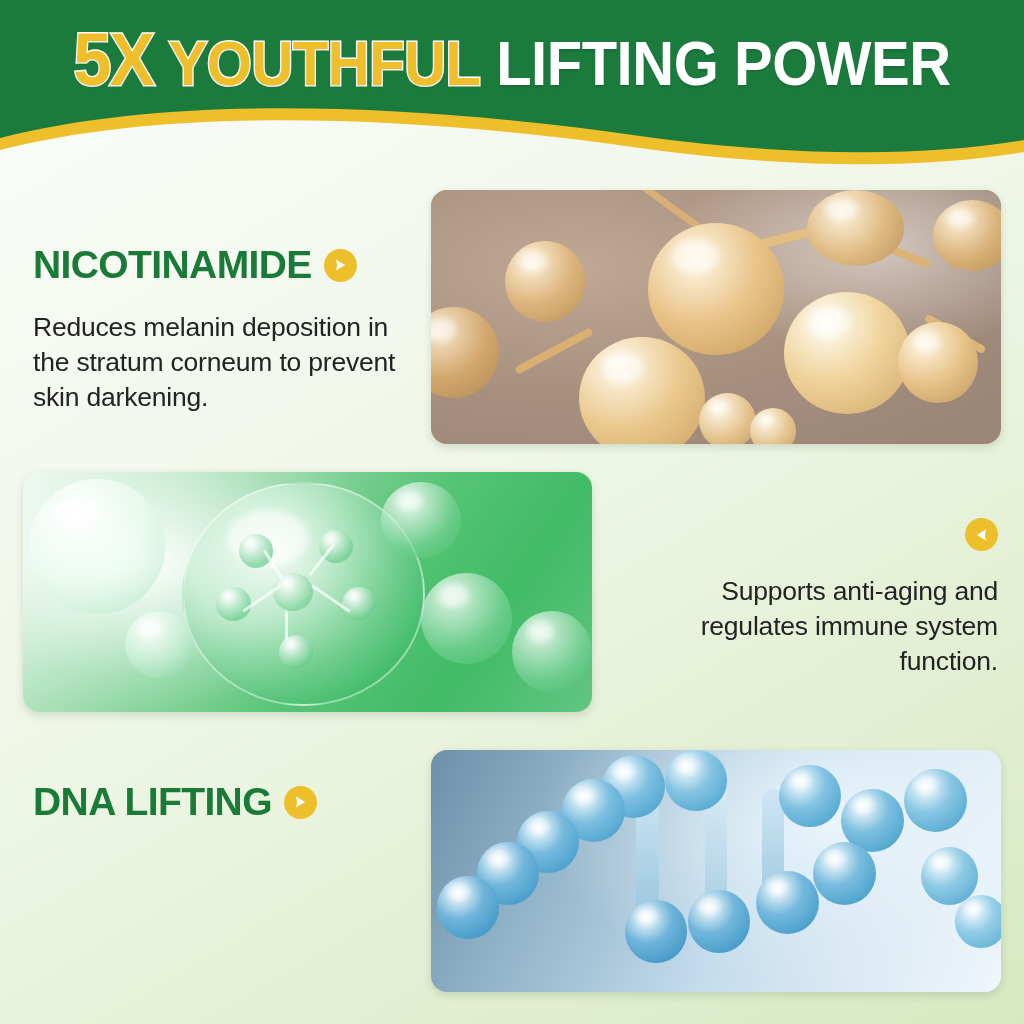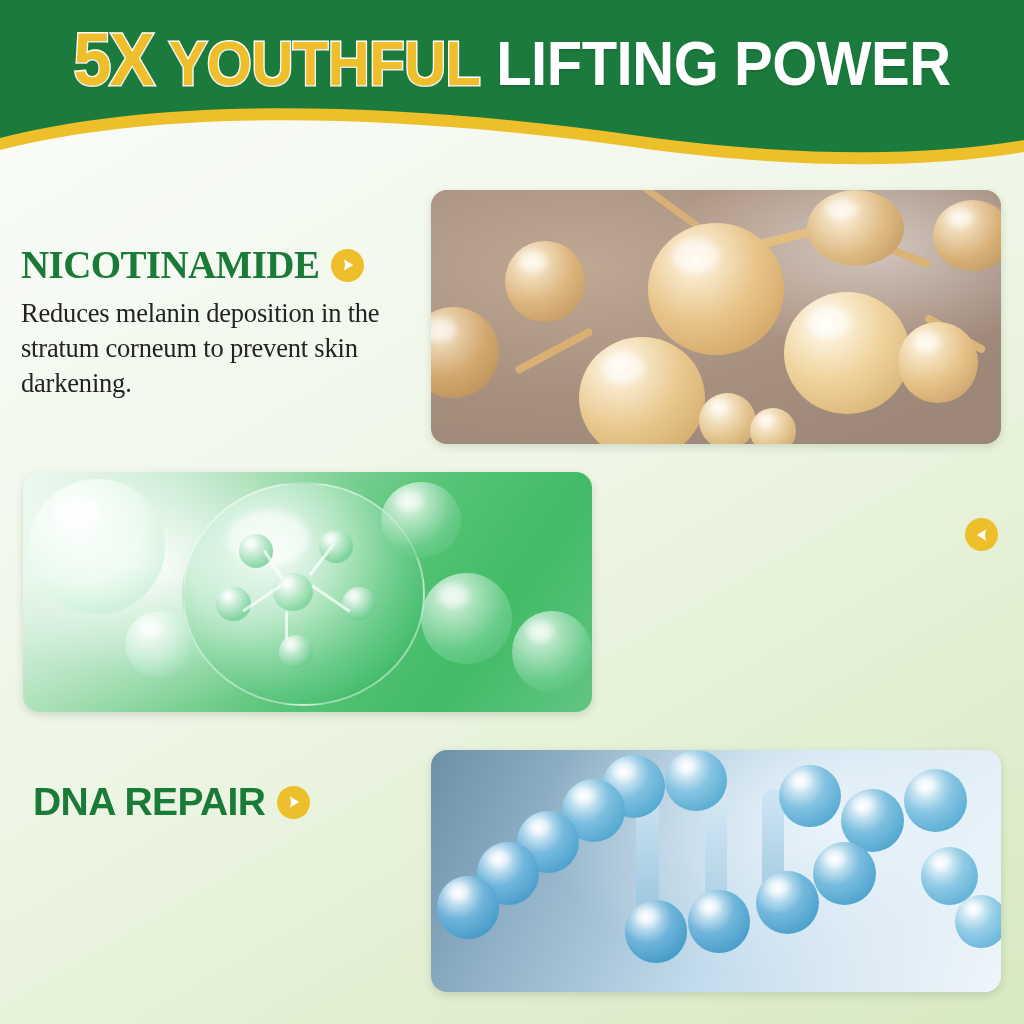--- a/index.html
+++ b/index.html
@@ -153,25 +153,25 @@
     align-items: center;
     justify-content: center;
     flex: 0 0 auto;
   }
   .arrow-badge svg { display: block; }
 
   .body-text {
     color: #232323;
     font-size: 26.5px;
     line-height: 35px;
-    margin-top: 9px;
+    margin-top: 23px;
     letter-spacing: -0.2px;
   }
 
-  #text-nicotinamide { left: 21px; top: 243px; width: 392px; font-family: Liberation Serif, serif; }
+  #text-nicotinamide { left: 33px; top: 243px; width: 392px; }
   #text-quercetin   { right: 26px; top: 518px; width: 330px; text-align: right; }
   #text-quercetin .body-text { text-align: right; }
   #text-dna         { left: 33px; top: 780px; width: 385px; }
 </style>
 </head>
 <body>
 
 <div id="infographic">
 
   <div class="header-band">
@@ -269,25 +269,26 @@
   </div>
 
   <div class="text-block" id="text-quercetin">
     <div class="heading-row rtl">
       <span class="arrow-badge">
         <svg width="18" height="18" viewBox="0 0 18 18" xmlns="http://www.w3.org/2000/svg">
           <path d="M13.5 3.2 L3.8 9 L13.5 14.8 Q10.4 9 13.5 3.2 Z" fill="#ffffff"></path>
         </svg>
       </span>
     </div>
+    <div class="body-text">Supports anti-aging and regulates immune system function.</div>
   </div>
 
   <div class="text-block" id="text-dna">
     <div class="heading-row">
-      <span class="heading-text">DNA REPAIR</span>
+      <span class="heading-text">DNA LIFTING</span>
       <span class="arrow-badge">
         <svg width="18" height="18" viewBox="0 0 18 18" xmlns="http://www.w3.org/2000/svg">
           <path d="M4.5 3.2 L14.2 9 L4.5 14.8 Q7.6 9 4.5 3.2 Z" fill="#ffffff"></path>
         </svg>
       </span>
     </div>
   </div>
 
 </div>
 

